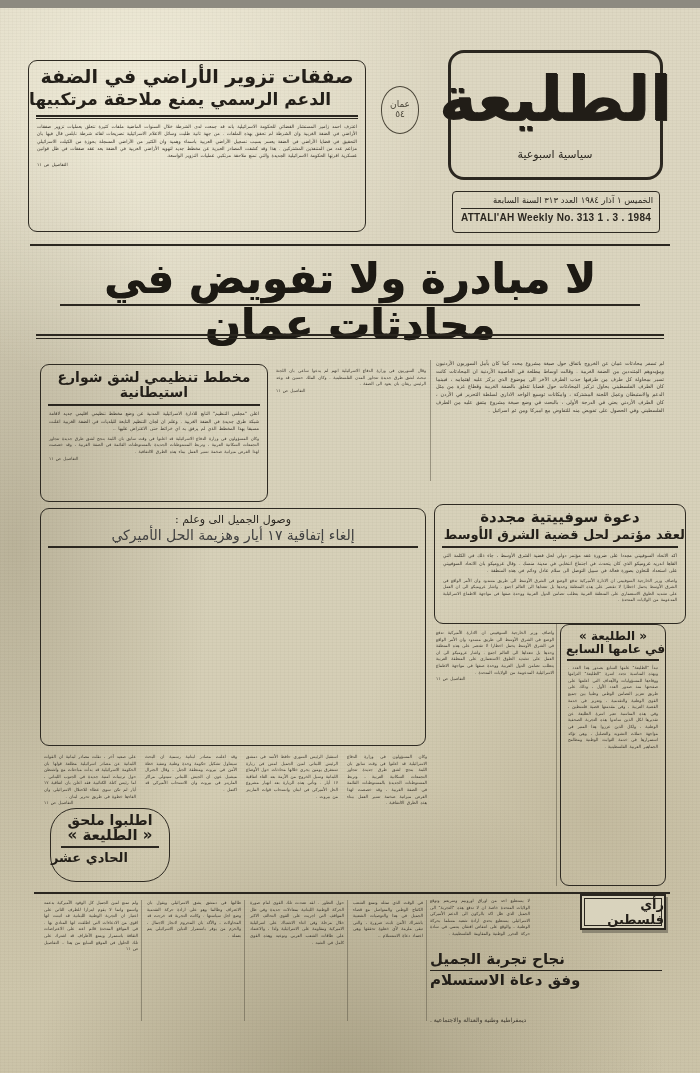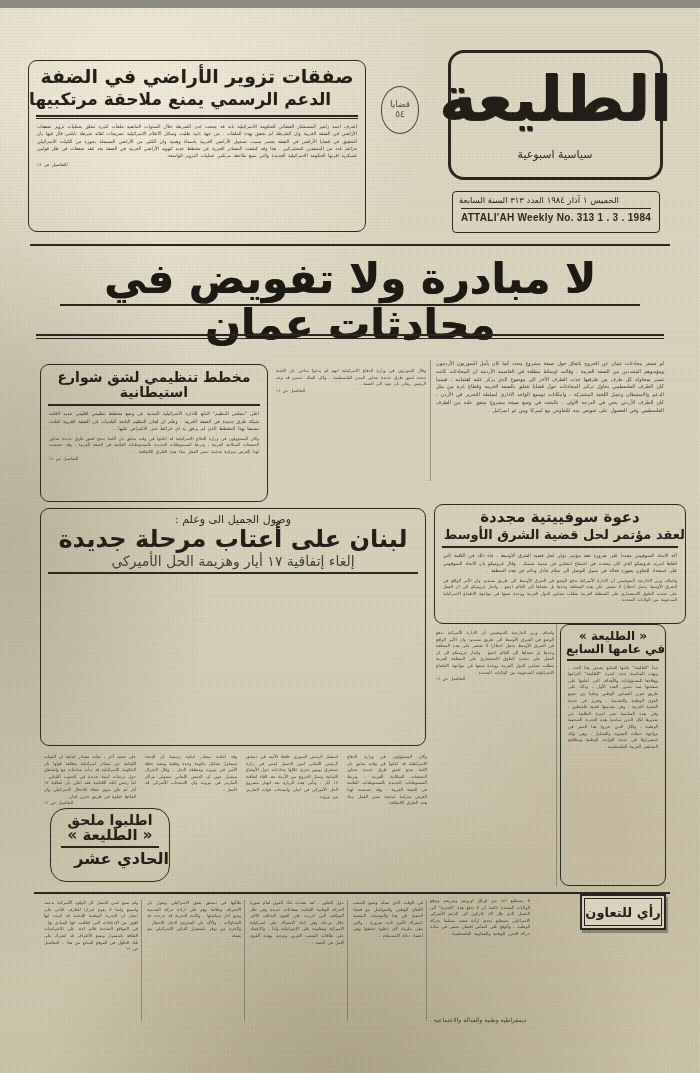--- a/index.html
+++ b/index.html
@@ -74,21 +74,21 @@
   }
   #masthead-sub{
     position:absolute;left:455px;top:140px;width:200px;text-align:center;
     font-size:11px;letter-spacing:3px;color:#2b2720;
   }
   #dateline-box{
     position:absolute;left:452px;top:183px;width:208px;height:42px;
     border:1.4px solid #2e2a22;border-radius:4px;box-sizing:border-box;
     padding:3px 6px 0;
   }
-  #dateline-ar{font-size:8.5px;text-align:left;letter-spacing:.5px;color:#2b2720;}
+  #dateline-ar{font-size:8.5px;text-align:right;letter-spacing:.5px;color:#2b2720;}
   #dateline-sep{height:1px;background:#2e2a22;margin:3px 2px;}
   #dateline-en{
     font-size:10px;font-weight:bold;color:#2b2720;direction:ltr;text-align:center;
     font-family:"Liberation Sans",sans-serif;letter-spacing:.3px;
   }
   
   #stamp{
     position:absolute;left:381px;top:78px;width:36px;height:46px;
     border:1.3px solid #4a4538;border-radius:50%/48%;
     display:flex;flex-direction:column;align-items:center;justify-content:center;
@@ -111,24 +111,24 @@
   #subhead{
     position:absolute;left:60px;top:300px;width:580px;text-align:center;
     font-size:17px;color:#26221b;letter-spacing:1.5px;
   }
 
   
   .colhead{font-size:15px;text-align:center;}
   .colhead-sm{font-size:13px;text-align:right;}
 
   
-  .promo{border:1.6px solid #2e2a22;border-radius:16px;}
+  .promo{border:1.6px solid #2e2a22;border-radius:26px;}
   .promo .l1{font-size:14px;text-align:center;padding-top:4px;}
   .promo .l2{font-size:15px;text-align:center;}
-  .promo .l3{font-size:16px;text-align:right;}
+  .promo .l3{font-size:13px;text-align:left;}
 
   
   #opinion-plate{
     position:absolute;left:580px;top:886px;width:86px;height:36px;
     border:2px solid #2b2720;box-sizing:border-box;
     background:#d9d3bd;
     display:flex;align-items:center;justify-content:center;
     font-size:13px;font-weight:bold;color:#231f19;
     box-shadow:2px 3px 0 #6f6a5bAA, inset 0 0 0 2px #d9d3bd, inset 0 0 0 3px #2b2720;
   }
@@ -143,21 +143,21 @@
     <div class="box" id="toplead">
       <div class="hd tl-h1">صفقات تزوير الأراضي في الضفة</div>
       <div class="hd tl-h2">الدعم الرسمي يمنع ملاحقة مرتكبيها</div>
       <div style="margin:6px 7px 0;height:2px;background:#2b2720;"></div>
       <div style="margin:1px 7px 0;height:1px;background:#2b2720;"></div>
       <div class="body-copy" style="margin:4px 8px 0;">اعترف احمد زامير المستشار القضائي للحكومة الاسرائيلية بانه قد جمعت لدى الشرطة خلال السنوات الماضية ملفات كثيرة تتعلق بعمليات تزوير صفقات الأراضي في الضفة الغربية وان الشرطة لم تحقق بهذه الملفات . من جهة ثانية طلبت وسائل الاعلام الاسرائيلية تصريحات لقائد شرطة نابلس قال فيها بان التحقيق في قضايا الأراضي في الضفة يعسر بسبب تسجيل الأراضي العربية باسماء وهمية وان الكثير من الأراضي المسجلة بحوزة من الكيلت الاسرائيلي مزاعم عدد من المتنفذين المشتركين . هذا وقد كشفت المصادر العبرية عن مخطط جديد لتهويد الأراضي العربية في الضفة بعد عقد صفقات في ظل قوانين عسكرية اقرتها الحكومة الاسرائيلية الجديدة والتي تمنع ملاحقة مرتكبي عمليات التزوير الواسعة.</div>
       <div class="body-copy" style="margin:1px 8px 0;text-align:left;font-size:4.4px;">التفاصيل ص ١١</div>
     </div>
 
     <div id="stamp">
-      <span>قضايا</span>
+      <span>عمان</span>
       <span>٥٤</span>
     </div>
     <div id="masthead-frame"></div>
     <div id="masthead-word" class="hd">الطليعة</div>
     <div id="masthead-sub">سياسية اسبوعية</div>
     <div id="dateline-box">
       <div id="dateline-ar">الخميس ١ آذار ١٩٨٤ العدد ٣١٣ السنة السابعة</div>
       <div id="dateline-sep"></div>
       <div id="dateline-en">ATTALI'AH Weekly   No. 313  1 . 3 . 1984</div>
     </div>
@@ -187,21 +187,20 @@
       <div class="body-copy tiny" style="margin:4px 7px 0;">تبدأ "الطليعة" عامها السابع بصدور هذا العدد . وبهذه المناسبة تجدد اسرة "الطليعة" التزامها ووفاءها للمسؤوليات والأهداف التي اعلنتها على صفحتها منذ صدور العدد الأول ، وذلك على طريق تعزيز التضامن الوطني وطنيا بين جميع القوى الوطنية والتقدمية ، وتعزيز في خدمة القضية العربية ، وفي مقدمتها قضية فلسطين ، وفي هذه المناسبة تعبر اسرة الطليعة عن تقديرها لكل الذين ساندوا هذه التجربة الصحفية الوطنية ، ولكل الذين عززوا هذا المنبر في مواجهة حملات التشويه والتضليل ، وهي تؤكد استمرارها في خدمة الثوابت الوطنية ومطامح الجماهير العربية الفلسطينية .</div>
     </div>
 
     <div style="position:absolute;left:436px;top:622px;width:118px;">
       <div class="body-copy tiny">واضاف وزير الخارجية السوفييتي ان الادارة الأميركية تدفع الوضع في الشرق الأوسط الى طريق مسدود وان الأمر الواقع في الشرق الأوسط يحمل اخطارا لا تقتصر على هذه المنطقة وحدها بل تتعداها الى العالم اجمع . واشار غروميكو الى ان العمل على تشديد الطوق الاستعماري على المنطقة العربية يتطلب تضامن الدول العربية ووحدة صفها في مواجهة الاطماع الاسرائيلية المدعومة من الولايات المتحدة .</div>
       <div class="body-copy tiny" style="text-align:left;">التفاصيل ص ١١</div>
     </div>
 
     <div class="box" style="left:40px;top:500px;width:386px;height:238px;">
       <div style="font-size:11px;text-align:center;padding-top:4px;letter-spacing:2px;color:#2b2720;">وصول الجميل الى وعلم :</div>
-      <div class="hd" style="font-size:24px;text-align:center;padding-top:1px;letter-spacing:-1px;">لبنان على أعتاب مرحلة جديدة</div>
       <div style="font-size:14px;text-align:center;padding-top:1px;color:#404040;letter-spacing:.5px;">إلغاء إتفاقية ١٧ أيار وهزيمة الحل الأميركي</div>
       <div style="margin:3px 7px 0;height:2px;background:#2b2720;"></div>
 
     </div>
 
     <div class="box" style="left:40px;top:356px;width:228px;height:138px;">
       <div class="hd" style="font-size:14px;text-align:center;padding-top:5px;">مخطط تنظيمي لشق شوارع استيطانية</div>
       <div style="margin:5px 7px 0;height:2px;background:#2b2720;"></div>
       <div class="body-copy" style="margin:4px 8px 0;">اعلن "مجلس التنظيم" التابع للادارة الاسرائيلية المدنية عن وضع مخطط تنظيمي اقليمي جديد لاقامة شبكة طرق جديدة في الضفة الغربية . وعلم ان لجان التنظيم التابعة للبلديات في الضفة الغربية اعلنت مسبقا بهذا المخطط الذي لم يرفق به اي خرائط حتى الاعتراض عليها ..</div>
       <div class="body-copy tiny" style="margin:3px 8px 0;">وكان المسؤولون في وزارة الدفاع الاسرائيلية قد اعلنوا في وقت سابق بان اللبنة بنجح لشق طرق جديدة تتجاوز التجمعات السكانية العربية ، وتربط المستوطنات الجديدة بالمستوطنات القائمة في الضفة الغربية ، وقد خصصت لهذا الغرض ميزانية ضخمة تسير العمل ببناء هذه الطرق الالتفافية .</div>
@@ -230,21 +229,26 @@
     <div class="promo" style="position:absolute;left:50px;top:800px;width:118px;height:72px;">
       <div class="hd l1">اطلبوا ملحق</div>
       <div class="hd l2">« الطليعة »</div>
       <div style="margin:3px 10px;height:1.5px;background:#2b2720;"></div>
       <div class="hd l3">الحادي عشر</div>
     </div>
 
     <div style="position:absolute;left:34px;top:884px;width:636px;height:1.5px;background:#2b2720;"></div>
 
     <div id="opinion-plate">
-      <span>رأي للتعاون</span>
+      <span>رأي فلسطين</span>
+    </div>
+    <div style="position:absolute;left:430px;top:944px;width:232px;">
+      <div class="hd" style="font-size:15px;text-align:left;">نجاح تجربة الجميل</div>
+      <div style="height:1.2px;background:#2b2720;margin:2px 0;"></div>
+      <div class="hd" style="font-size:15px;text-align:left;">وفق دعاة الاستسلام</div>
     </div>
     <div style="position:absolute;left:430px;top:890px;width:100px;">
       <div class="body-copy tiny">لا يستطيع احد من اوراق اوروبيم وسريعم وتوقع الولايات المتحدة خاصة ان لا تدفع هذه "التجربة" الى الجميل الذي ظل اكد بالركون الى الدعم الأميركي الاسرائيلي يستطيع بحدي ارادة شعبه مسلما بحركة الوطنية ، والوقع على انتفاض افتقان ينتمي في سادة حركة التحرر الوطنية والمقاومة الفلسطينية .</div>
     </div>
     <div style="position:absolute;left:430px;top:1008px;width:232px;text-align:left;">
       <div class="sig">ديمقراطية وطنية والعدالة والاجتماعية .</div>
     </div>
 
     <div style="position:absolute;left:44px;top:892px;width:94px;">
       <div class="body-copy tiny">ولم تمنع امين الجميل كل الوفود الأميركية بدعمه واسمع وانما لا يقوم ابتزازا للطرف الثاني على اعتبار ان التجربة الوطنية اللبنانية قد اثبتت انها اقوى من الادعاءات التي اطلقت انها المنادي بها . في المواقع المتحدة قائم اعتد على الاعتراضات الثقافة باستمرار ويمنع الأطراف قد اشترك على تلك الحلول في الموقع السابع من هذا .. التفاصيل ص ١١</div>

